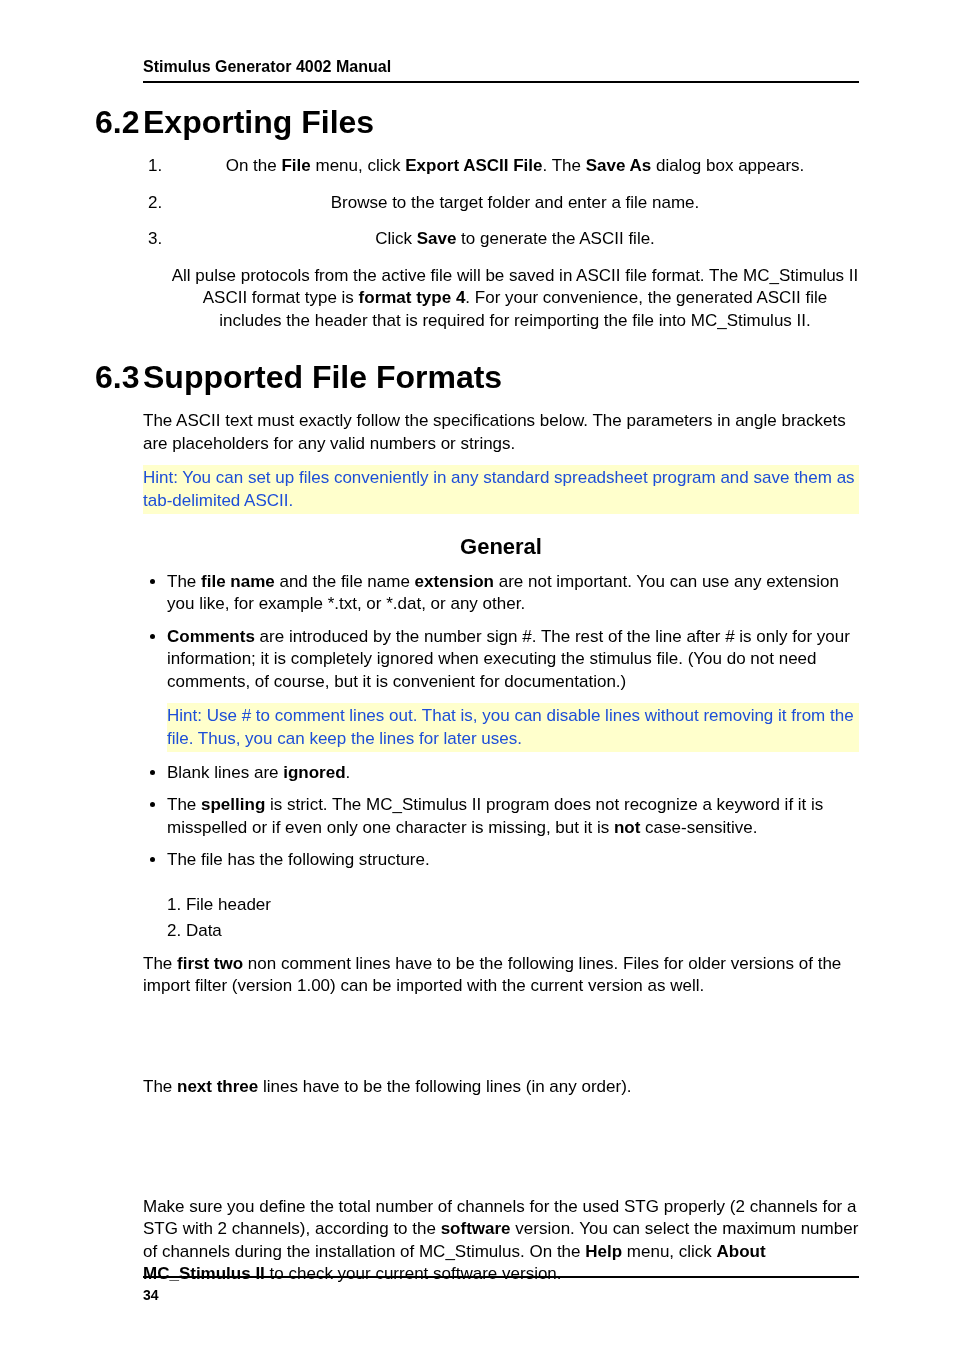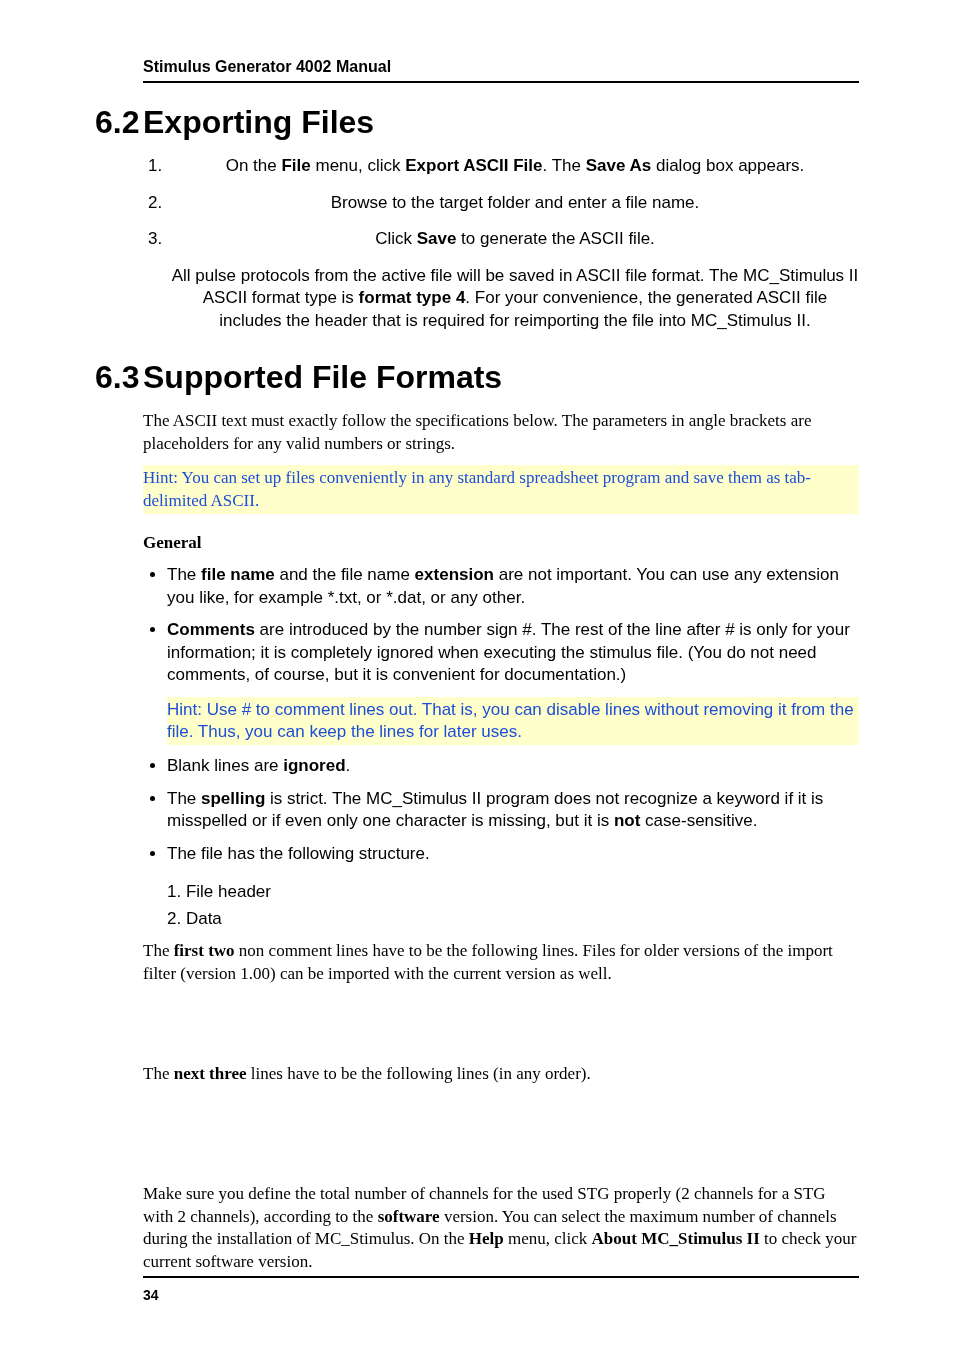--- a/index.html
+++ b/index.html
@@ -39,49 +39,49 @@
     margin: 0 0 0 48px;
     padding-left: 24px;
     text-align: center;
   }
   ol.numbered > li {
     margin: 8px 0 14px 0;
     padding-left: 4px;
   }
   .indent-block {
     margin-left: 48px;
-    font-family: Liberation Serif, serif;
   }
   .para {
     margin: 10px 0;
   }
   .hint {
     background: #FFFFCC;
     color: #1d4ed8;
     padding: 2px 0;
     margin: 10px 0;
   }
   .hint-inner { display: inline; }
   .subhead {
     font-weight: 700;
     margin-top: 18px;
     margin-bottom: 10px;
-    font-size: 17px;
+    font-size: 22px;
+    text-align: center;
   }
   ul.bullets {
     list-style: disc;
     margin: 0 0 0 48px;
     padding-left: 24px;
   }
   ul.bullets > li {
     margin: 8px 0 10px 0;
   }
   .inner-num {
     margin-left: 0px;
-    margin-top: 16px;
+    margin-top: 22px;
   }
   .inner-num div { margin: 4px 0; }
   .footer {
     position: absolute;
     left: 143px;
     bottom: 44px;
     right: 95px;
     border-top: 2px solid #000;
     padding-top: 6px;
   }

